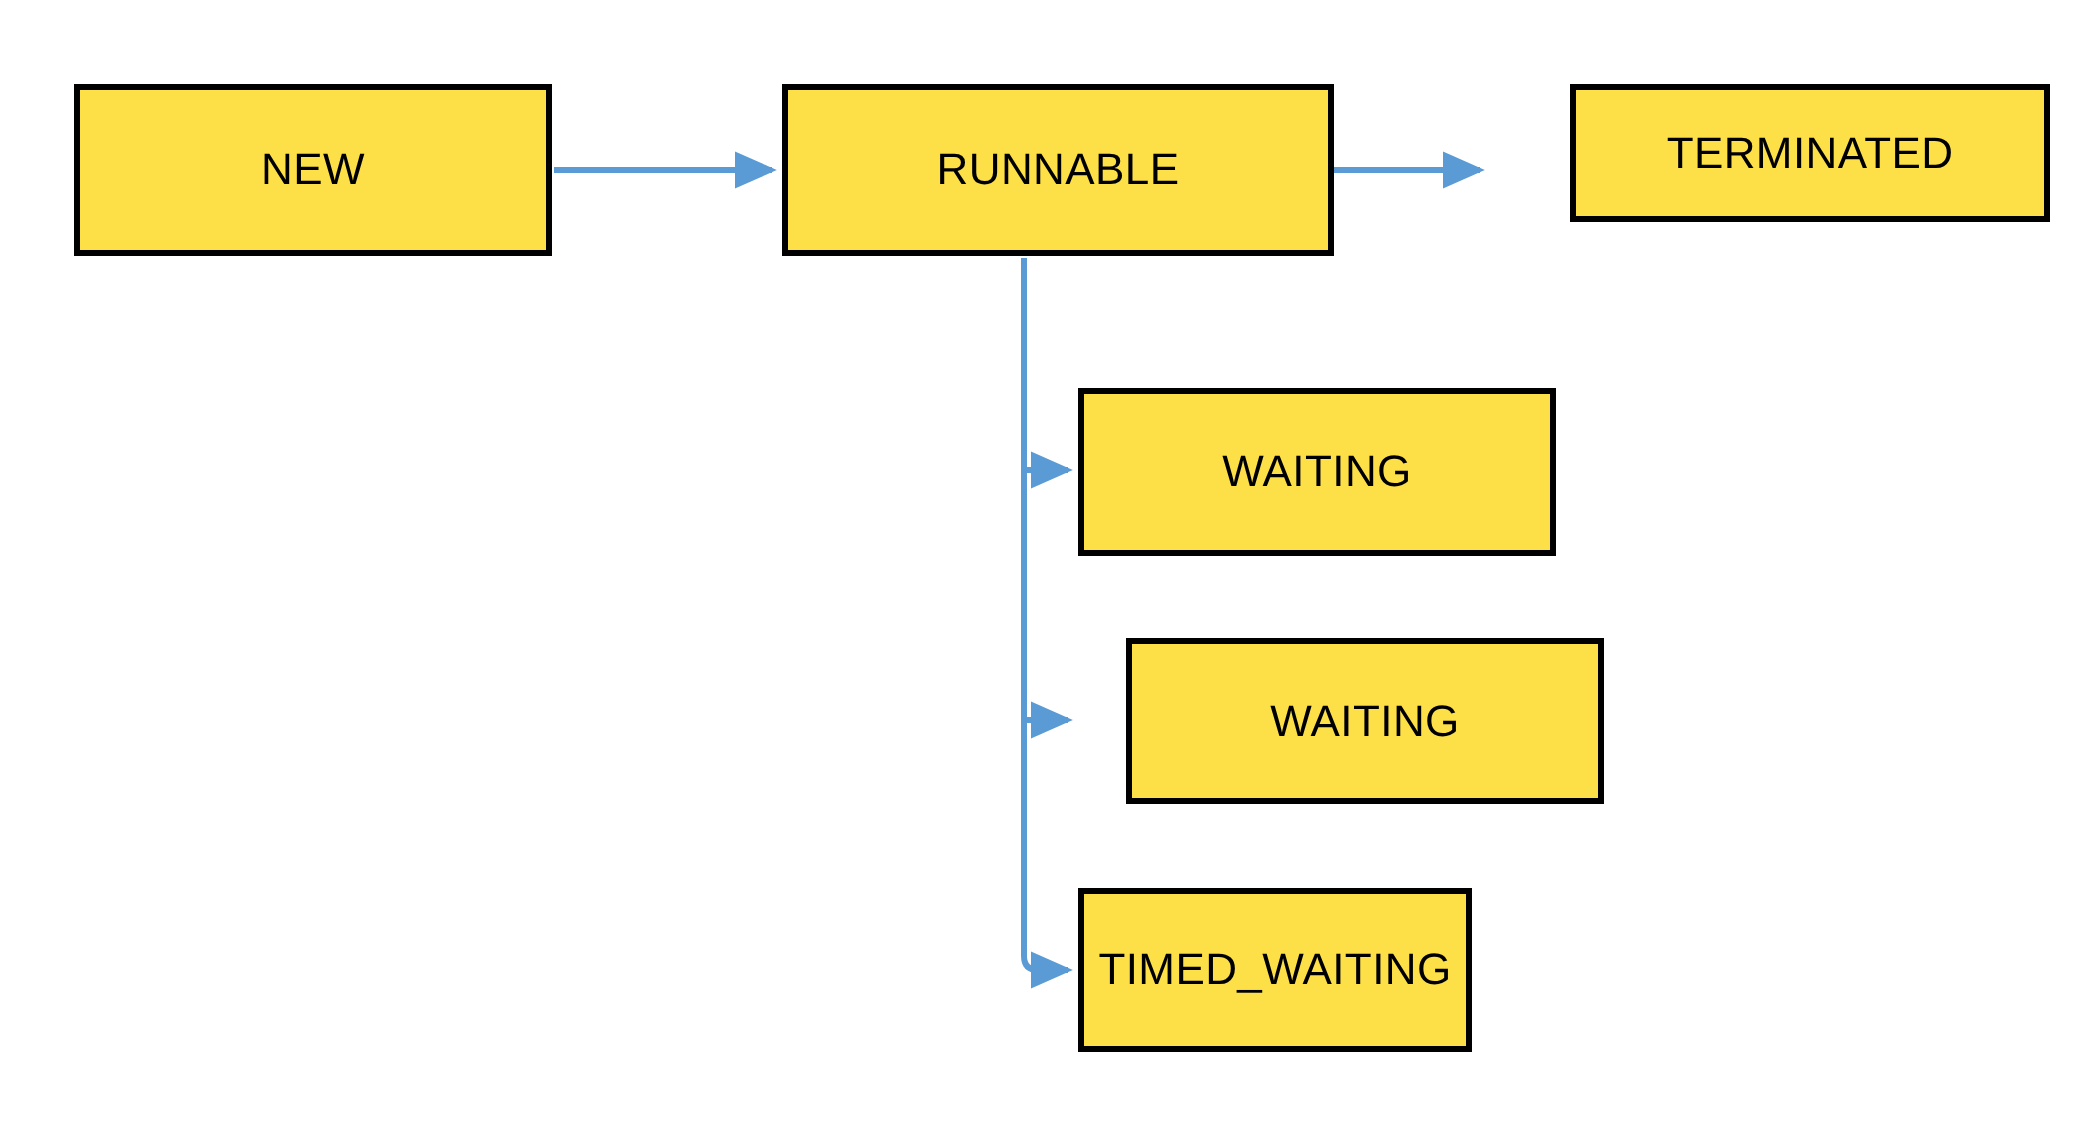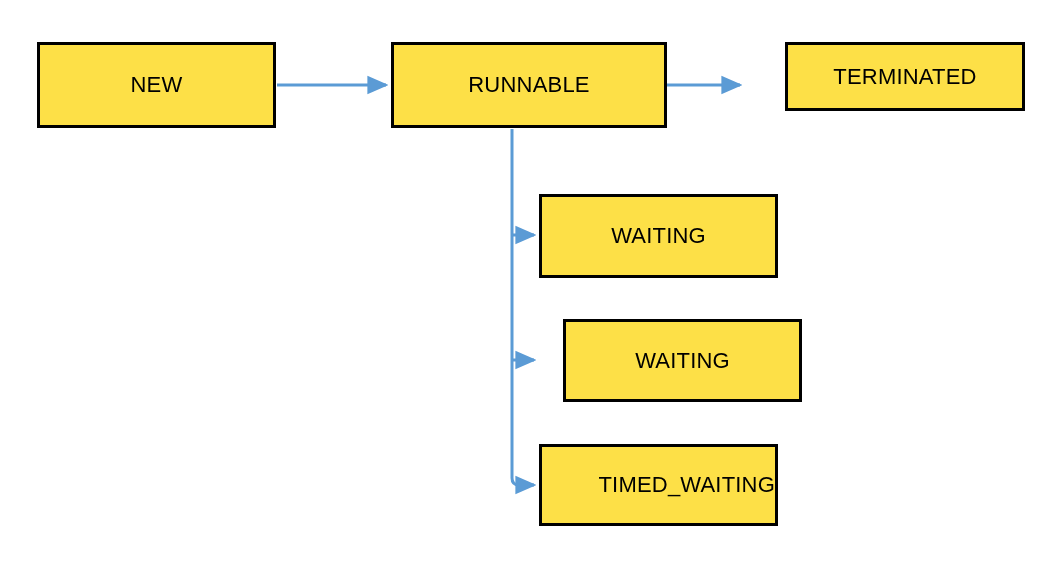--- a/index.html
+++ b/index.html
@@ -42,21 +42,21 @@
     letter-spacing: 0.2px;
     line-height: 1;
     white-space: nowrap;
   }
   
   #node-new        { left: 37px;  top: 42px;  width: 239px; height: 86px; }
   #node-runnable   { left: 391px; top: 42px;  width: 276px; height: 86px; }
   #node-terminated { left: 763px; top: 42px;  width: 240px; height: 69px; margin-left: 22px; }
   #node-blocked    { left: 539px; top: 194px; width: 239px; height: 84px; }
   #node-waiting    { left: 539px; top: 319px; width: 239px; height: 83px; margin-left: 24px; }
-  #node-timed      { left: 539px; top: 444px; width: 239px; height: 82px; justify-content: flex-end; }
+  #node-timed      { left: 539px; top: 444px; width: 197px; height: 82px; }
 </style>
 </head>
 <body>
 
 <div id="canvas">
 
   <svg class="connectors" viewBox="0 0 1038 562" width="1038" height="562" aria-hidden="true">
     <defs>
       <marker id="arrowhead" markerWidth="7" markerHeight="7" refX="6.2" refY="3.5" orient="auto" markerUnits="strokeWidth">
         <path d="M0,0.4 L7,3.5 L0,6.6 Z" fill="#5B9BD5"></path>

